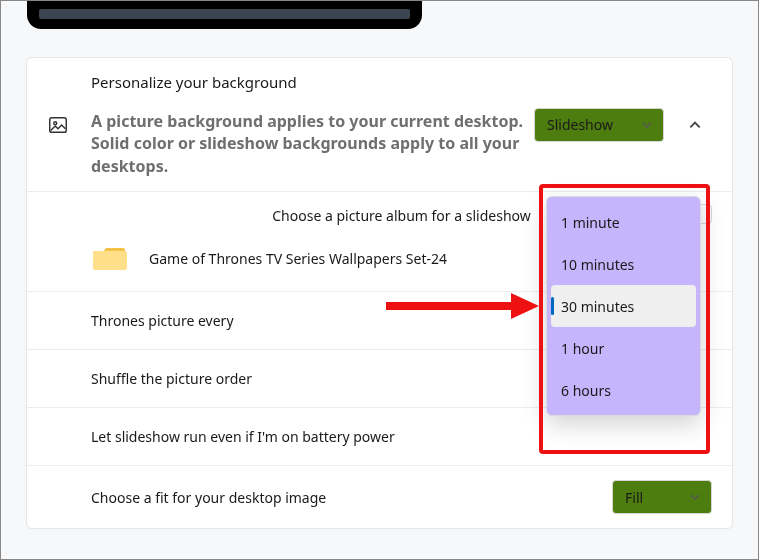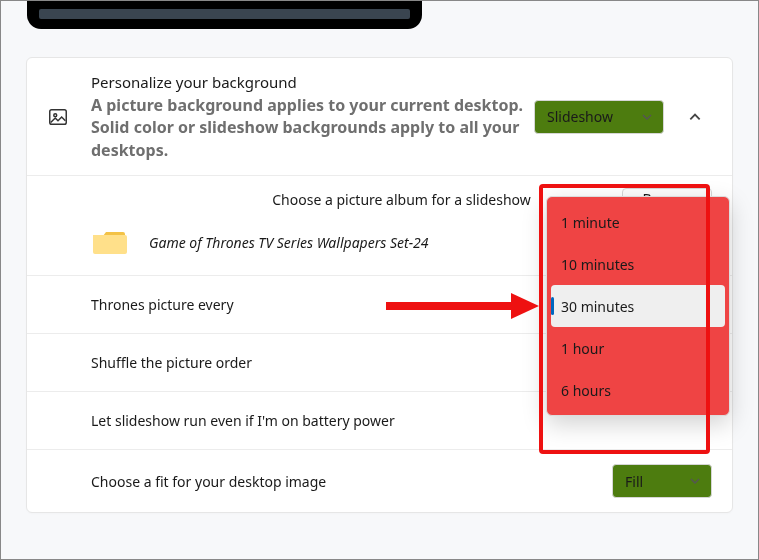--- a/index.html
+++ b/index.html
@@ -49,21 +49,21 @@
   }
   .row + .row { border-top: 1px solid #ececec; }
   .row-head { padding-left: 20px; min-height: 88px; }
 
   .head-icon {
     width: 22px; height: 22px;
     margin-right: 22px;
     flex: none;
   }
   .head-text { flex: 1; }
-  .title { font-size: 15px; color: #1a1a1a; margin-bottom: 2px; }
+  .title { font-size: 15px; color: #1a1a1a; margin-bottom: 18px; }
   .subtitle { font-size: 16px; color: #6f6f6f; line-height: 1.4; max-width: 440px; font-weight: bold; }
 
   .label { flex: 1; font-size: 14px; color: #1a1a1a; }
 
   .select {
     display: flex; align-items: center; justify-content: space-between;
     height: 34px; padding: 0 10px 0 12px;
     border: 1px solid #d6d6d6; border-radius: 4px;
     background: #4d7c0f;
     font-size: 14px; color: #1a1a1a;
@@ -87,30 +87,29 @@
     font-size: 14px;
     display: flex; align-items: center;
     cursor: pointer;
   }
 
   .row-thick { min-height: 72px; padding-top: 10px; }
 
   .folder-line {
     display: flex; align-items: center;
     margin-top: 4px;
-    font-style: italic;
   }
   .folder-icon { width: 36px; height: 30px; margin-right: 22px; }
   .folder-name { font-size: 14px; }
 
   
   .popup {
     position: absolute;
-    width: 184px;
-    background: #ef4444;
+    width: 155px;
+    background: #c4b5fd;
     border: 1px solid #dcdcdc;
     border-radius: 6px;
     box-shadow: 0 8px 24px rgba(0,0,0,0.18);
     padding: 4px 0;
     z-index: 5;
   }
   .popup-item {
     height: 42px;
     padding: 0 14px;
     display: flex; align-items: center;

